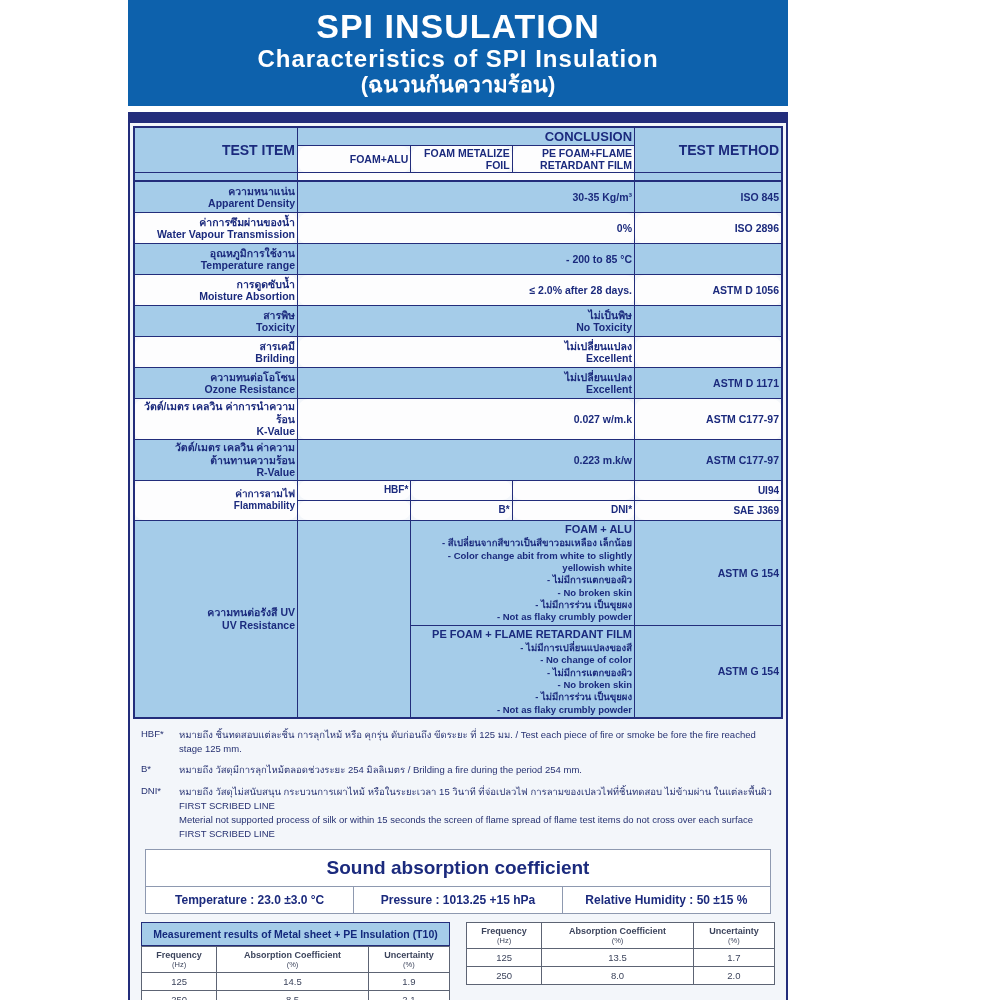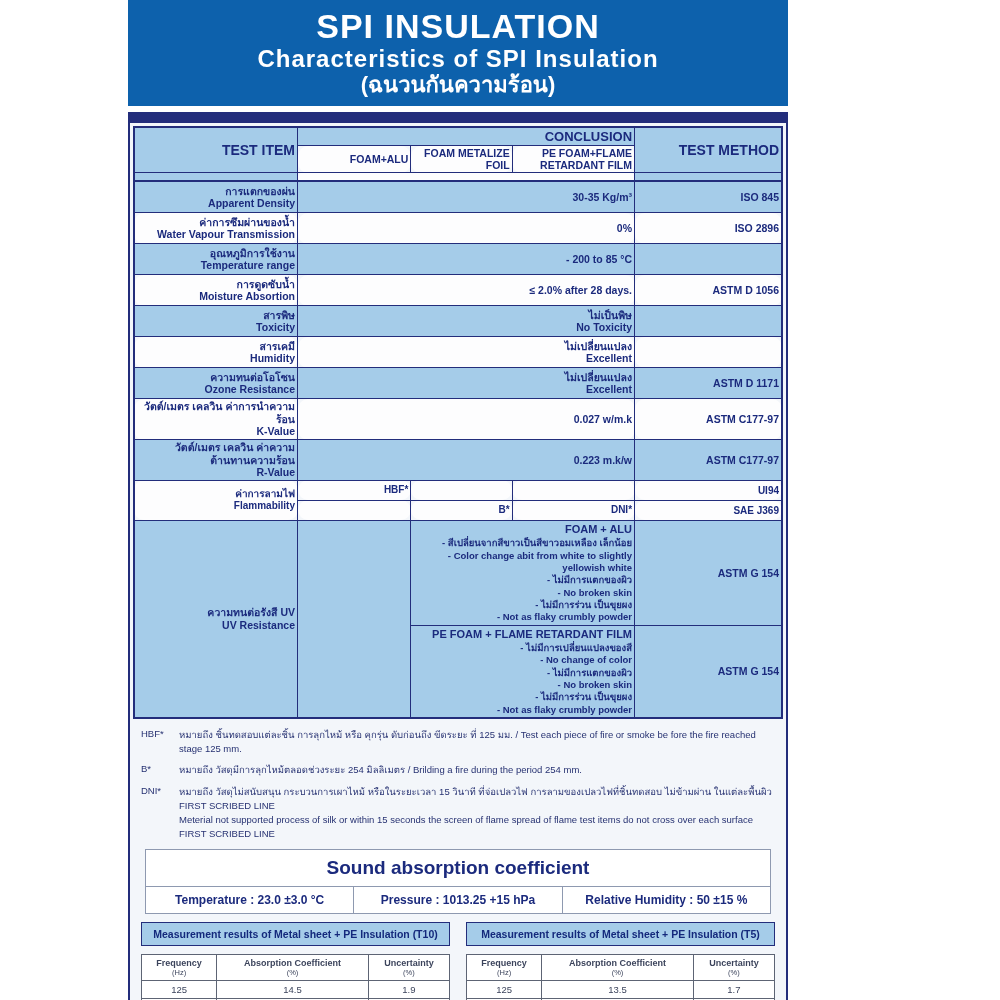--- a/index.html
+++ b/index.html
@@ -62,21 +62,21 @@
   table.sound-tbl{width:100%;border-collapse:collapse;background:#fff;}
   table.sound-tbl td{border:1px solid #8e99b0;color:#1b2a7d;font-weight:bold;text-align:center;}
   td.sound-title{font-size:19px;padding:7px 0;}
   td.sound-cond{font-size:12px;padding:6px 4px;width:33.33%;}
 
   
   .meas-wrap{display:flex;gap:16px;margin:8px 8px 4px;}
   .meas{flex:1;}
   .meas-title{
     background:#a5cce9;border:1px solid #232d7b;color:#14297c;font-weight:bold;
-    font-size:10.5px;text-align:center;padding:5px 2px;margin-bottom:8px;
+    font-size:10.5px;text-align:center;padding:5px 2px;margin-bottom:0;
   }
   table.meas-tbl{width:100%;border-collapse:collapse;background:#fff;}
   table.meas-tbl th,table.meas-tbl td{
     border:1px solid #5d6474;text-align:center;color:#3c445c;padding:1px 2px;
   }
   table.meas-tbl th{font-size:9px;font-weight:bold;line-height:1.2;padding:3px 2px;margin-top:29px;}
   table.meas-tbl th .unit{font-size:7.5px;font-weight:normal;}
   table.meas-tbl td{font-size:9.5px;height:15px;}
 </style>
 </head>
@@ -114,21 +114,21 @@
             <th class="hsub bg-white">PE FOAM+FLAME RETARDANT FILM</th>
           </tr>
           <tr class="spacer">
             <td class="bg-blue"></td>
             <td class="bg-white" colspan="3"></td>
             <td class="bg-blue"></td>
           </tr>
 
           <tr class="datarow">
             <td class="lbl bg-blue">
-                <div>การแตกของผ่น</div>
+                <div>ความหนาแน่น</div>
                 <div>Apparent Density</div>
               </td>
             <td class="val bg-blue" colspan="3">
                 <div>30-35 Kg/m³</div>
               </td>
             <td class="mth bg-blue">ISO 845</td>
           </tr>
           <tr class="datarow">
             <td class="lbl bg-white">
                 <div>ค่าการซึมผ่านของน้ำ</div>
@@ -166,21 +166,21 @@
               </td>
             <td class="val bg-blue" colspan="3">
                 <div>ไม่เป็นพิษ</div>
                 <div>No Toxicity</div>
               </td>
             <td class="mth bg-blue"></td>
           </tr>
           <tr class="datarow">
             <td class="lbl bg-white">
                 <div>สารเคมี</div>
-                <div>Humidity</div>
+                <div>Brilding</div>
               </td>
             <td class="val bg-white" colspan="3">
                 <div>ไม่เปลี่ยนแปลง</div>
                 <div>Excellent</div>
               </td>
             <td class="mth bg-white"></td>
           </tr>
           <tr class="datarow">
             <td class="lbl bg-blue">
                 <div>ความทนต่อโอโซน</div>
@@ -330,21 +330,20 @@
                   <td>250</td>
                   <td>8.5</td>
                   <td>2.1</td>
                 </tr>
 
             </tbody>
           </table>
         </div>
 
         <div class="meas">
-          <div class="meas-title">Measurement results of Metal sheet + PE Insulation (T5)</div>
           <table class="meas-tbl">
             <thead>
               <tr>
                 <th>
                     <div>Frequency</div>
                     <div class="unit">(Hz)</div>
                   </th>
                 <th>
                     <div>Absorption Coefficient</div>
                     <div class="unit">(%)</div>

